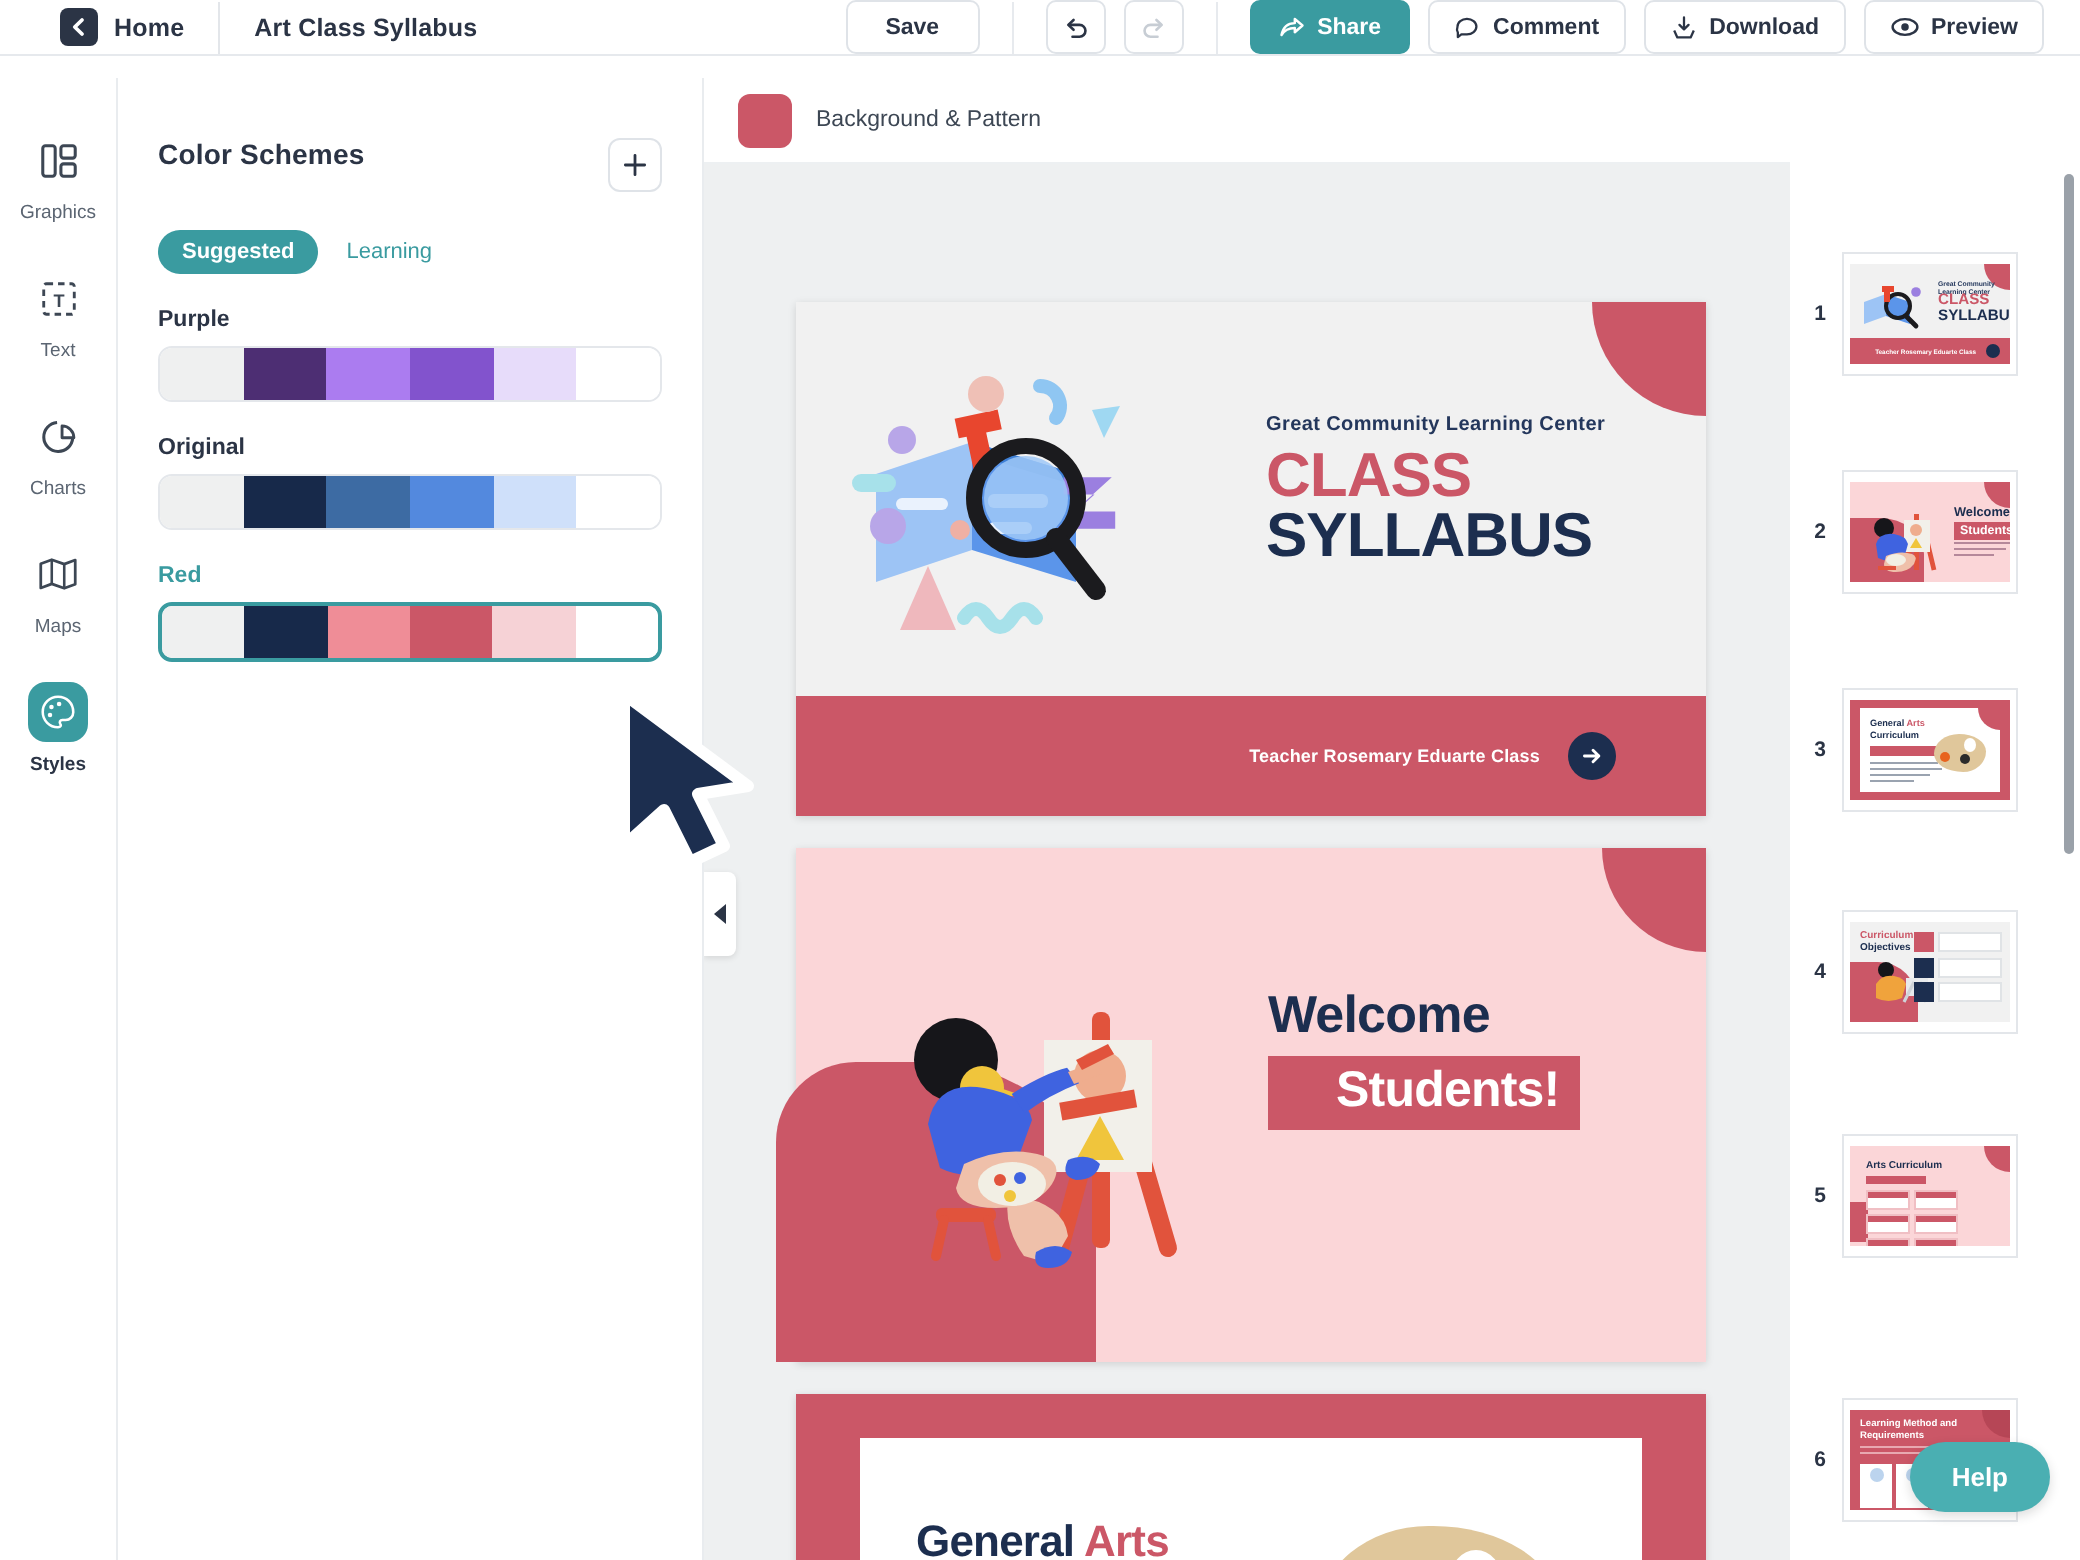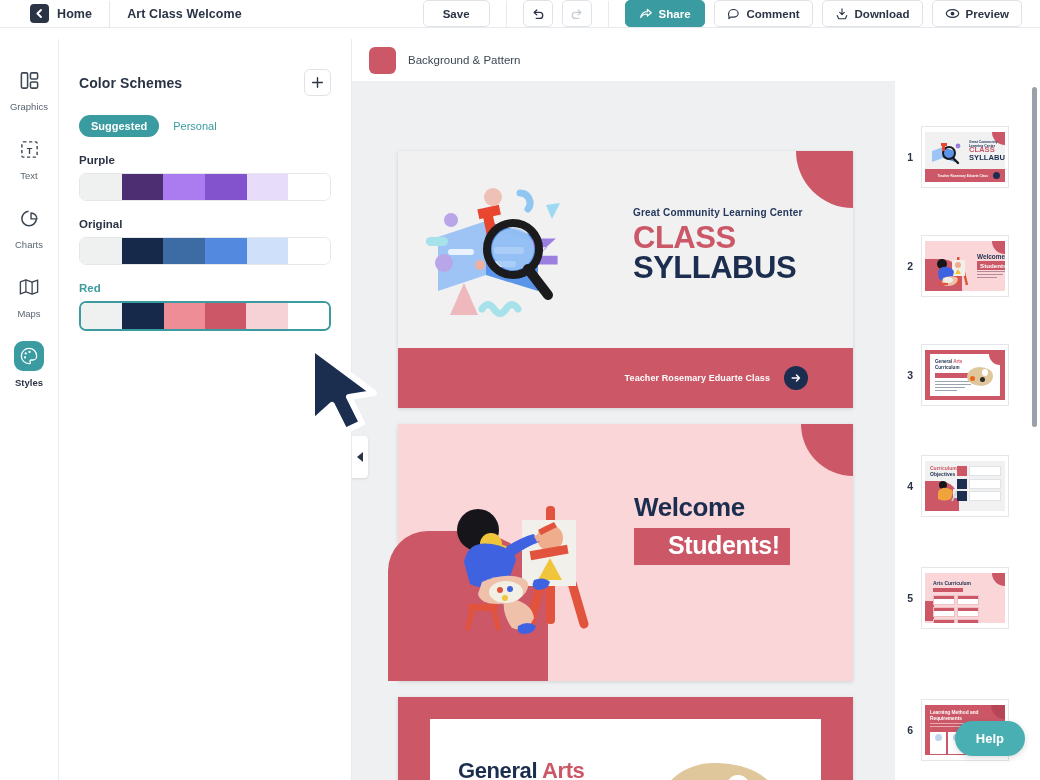--- a/index.html
+++ b/index.html
@@ -55,21 +55,21 @@
   .rail-item.active .rail-box { background: #3a9ba0; }
   .rail-lbl { font-size: 9.5px; color: #5b6572; margin-top: 6px; font-weight: 500; }
   .rail-item.active .rail-lbl { color: #2b3445; font-weight: 700; }
 
   
   .panel {
     position: absolute; top: 39px; left: 59px; width: 293px; height: 741px;
     background: #fff; border-right: 1px solid #e9ecef; padding: 0 20px;
   }
   .panel-head {
-    display: flex; align-items: center; justify-content: space-between;
+    display: flex; justify-content: space-between;
     margin-top: 30px;
   }
   .panel-title { font-size: 14px; font-weight: 700; color: #2b3445; letter-spacing: .1px; }
   .add-btn {
     width: 27px; height: 27px; border: 1px solid #dfe3e8; border-radius: 6px;
     background: #fff; display: flex; align-items: center; justify-content: center;
     cursor: pointer; color: #2b3445;
   }
   .tabs { display: flex; align-items: center; gap: 10px; margin-top: 19px; }
   .tab {
@@ -225,21 +225,21 @@
   <div class="topbar">
     <div class="home-grp">
       <span class="home-ico">
         <svg width="11" height="11" viewBox="0 0 11 11">
             <path d="M7 2 L3.4 5.5 L7 9" fill="none" stroke="#fff" stroke-width="1.9" stroke-linecap="round" stroke-linejoin="round"></path>
           </svg>
       </span>
       <span class="home-lbl">Home</span>
     </div>
     <div class="tb-div"></div>
-    <span class="doc-title">Art Class Welcome</span>
+    <span class="doc-title">Art Class Syllabus</span>
     <span class="chev">
       <svg width="12" height="8" viewBox="0 0 12 8">
           <path d="M1.5 2 L6 6 L10.5 2" fill="none" stroke="#6b7embed" stroke-width="1.3" stroke-linecap="round" stroke-linejoin="round"></path>
         </svg>
     </span>
 
     <div class="tb-right">
       <div class="btn" style="padding:0 19px">Save</div>
       <div class="mini-div"></div>
       <div class="btn sq">
@@ -340,21 +340,21 @@
       <span class="panel-title">Color Schemes</span>
       <div class="add-btn">
         <svg width="13" height="13" viewBox="0 0 14 14">
             <path d="M7 1.8 V12.2 M1.8 7 H12.2" stroke="#2b3445" stroke-width="1.5" stroke-linecap="round"></path>
           </svg>
       </div>
     </div>
 
     <div class="tabs">
       <div class="tab active">Suggested</div>
-      <div class="tab plain">Personal</div>
+      <div class="tab plain">Learning</div>
     </div>
 
     <div class="scheme">
       <div class="scheme-name">Purple</div>
       <div class="swatch">
           <span style="background: rgb(239, 240, 240);"></span>
           <span style="background: rgb(77, 46, 115);"></span>
           <span style="background: rgb(171, 124, 240);"></span>
           <span style="background: rgb(130, 83, 205);"></span>
           <span style="background: rgb(231, 220, 250);"></span>

